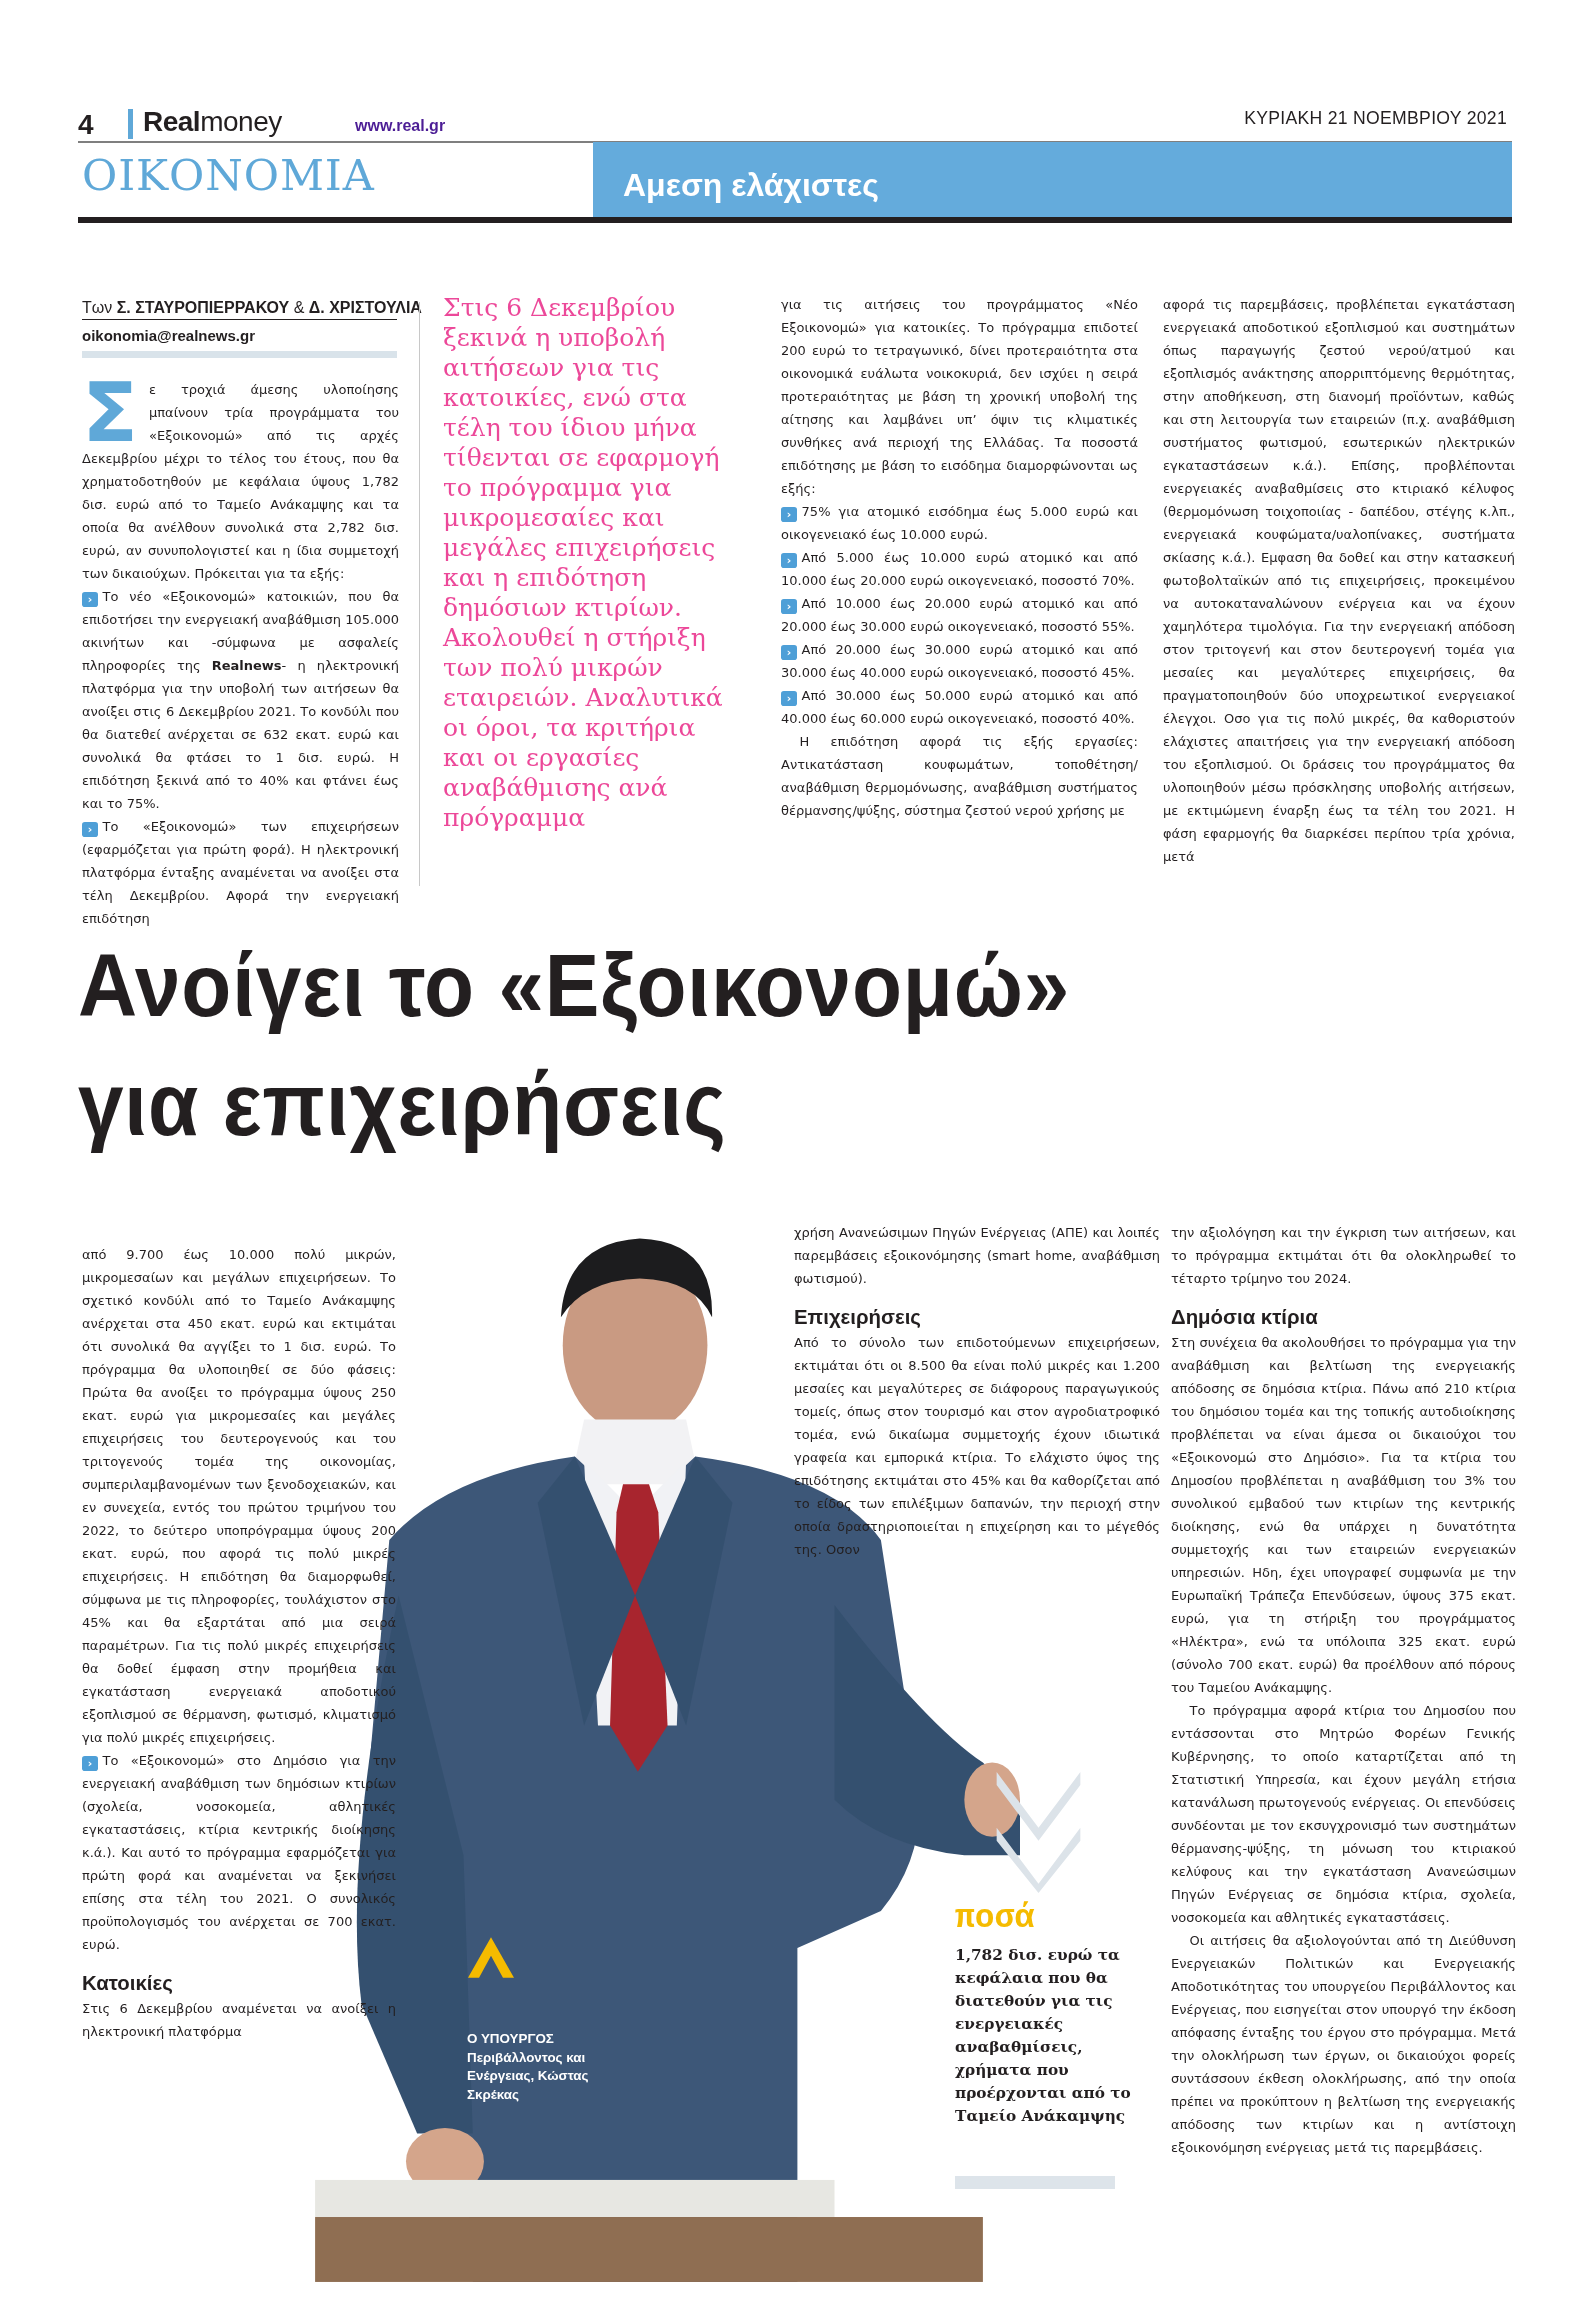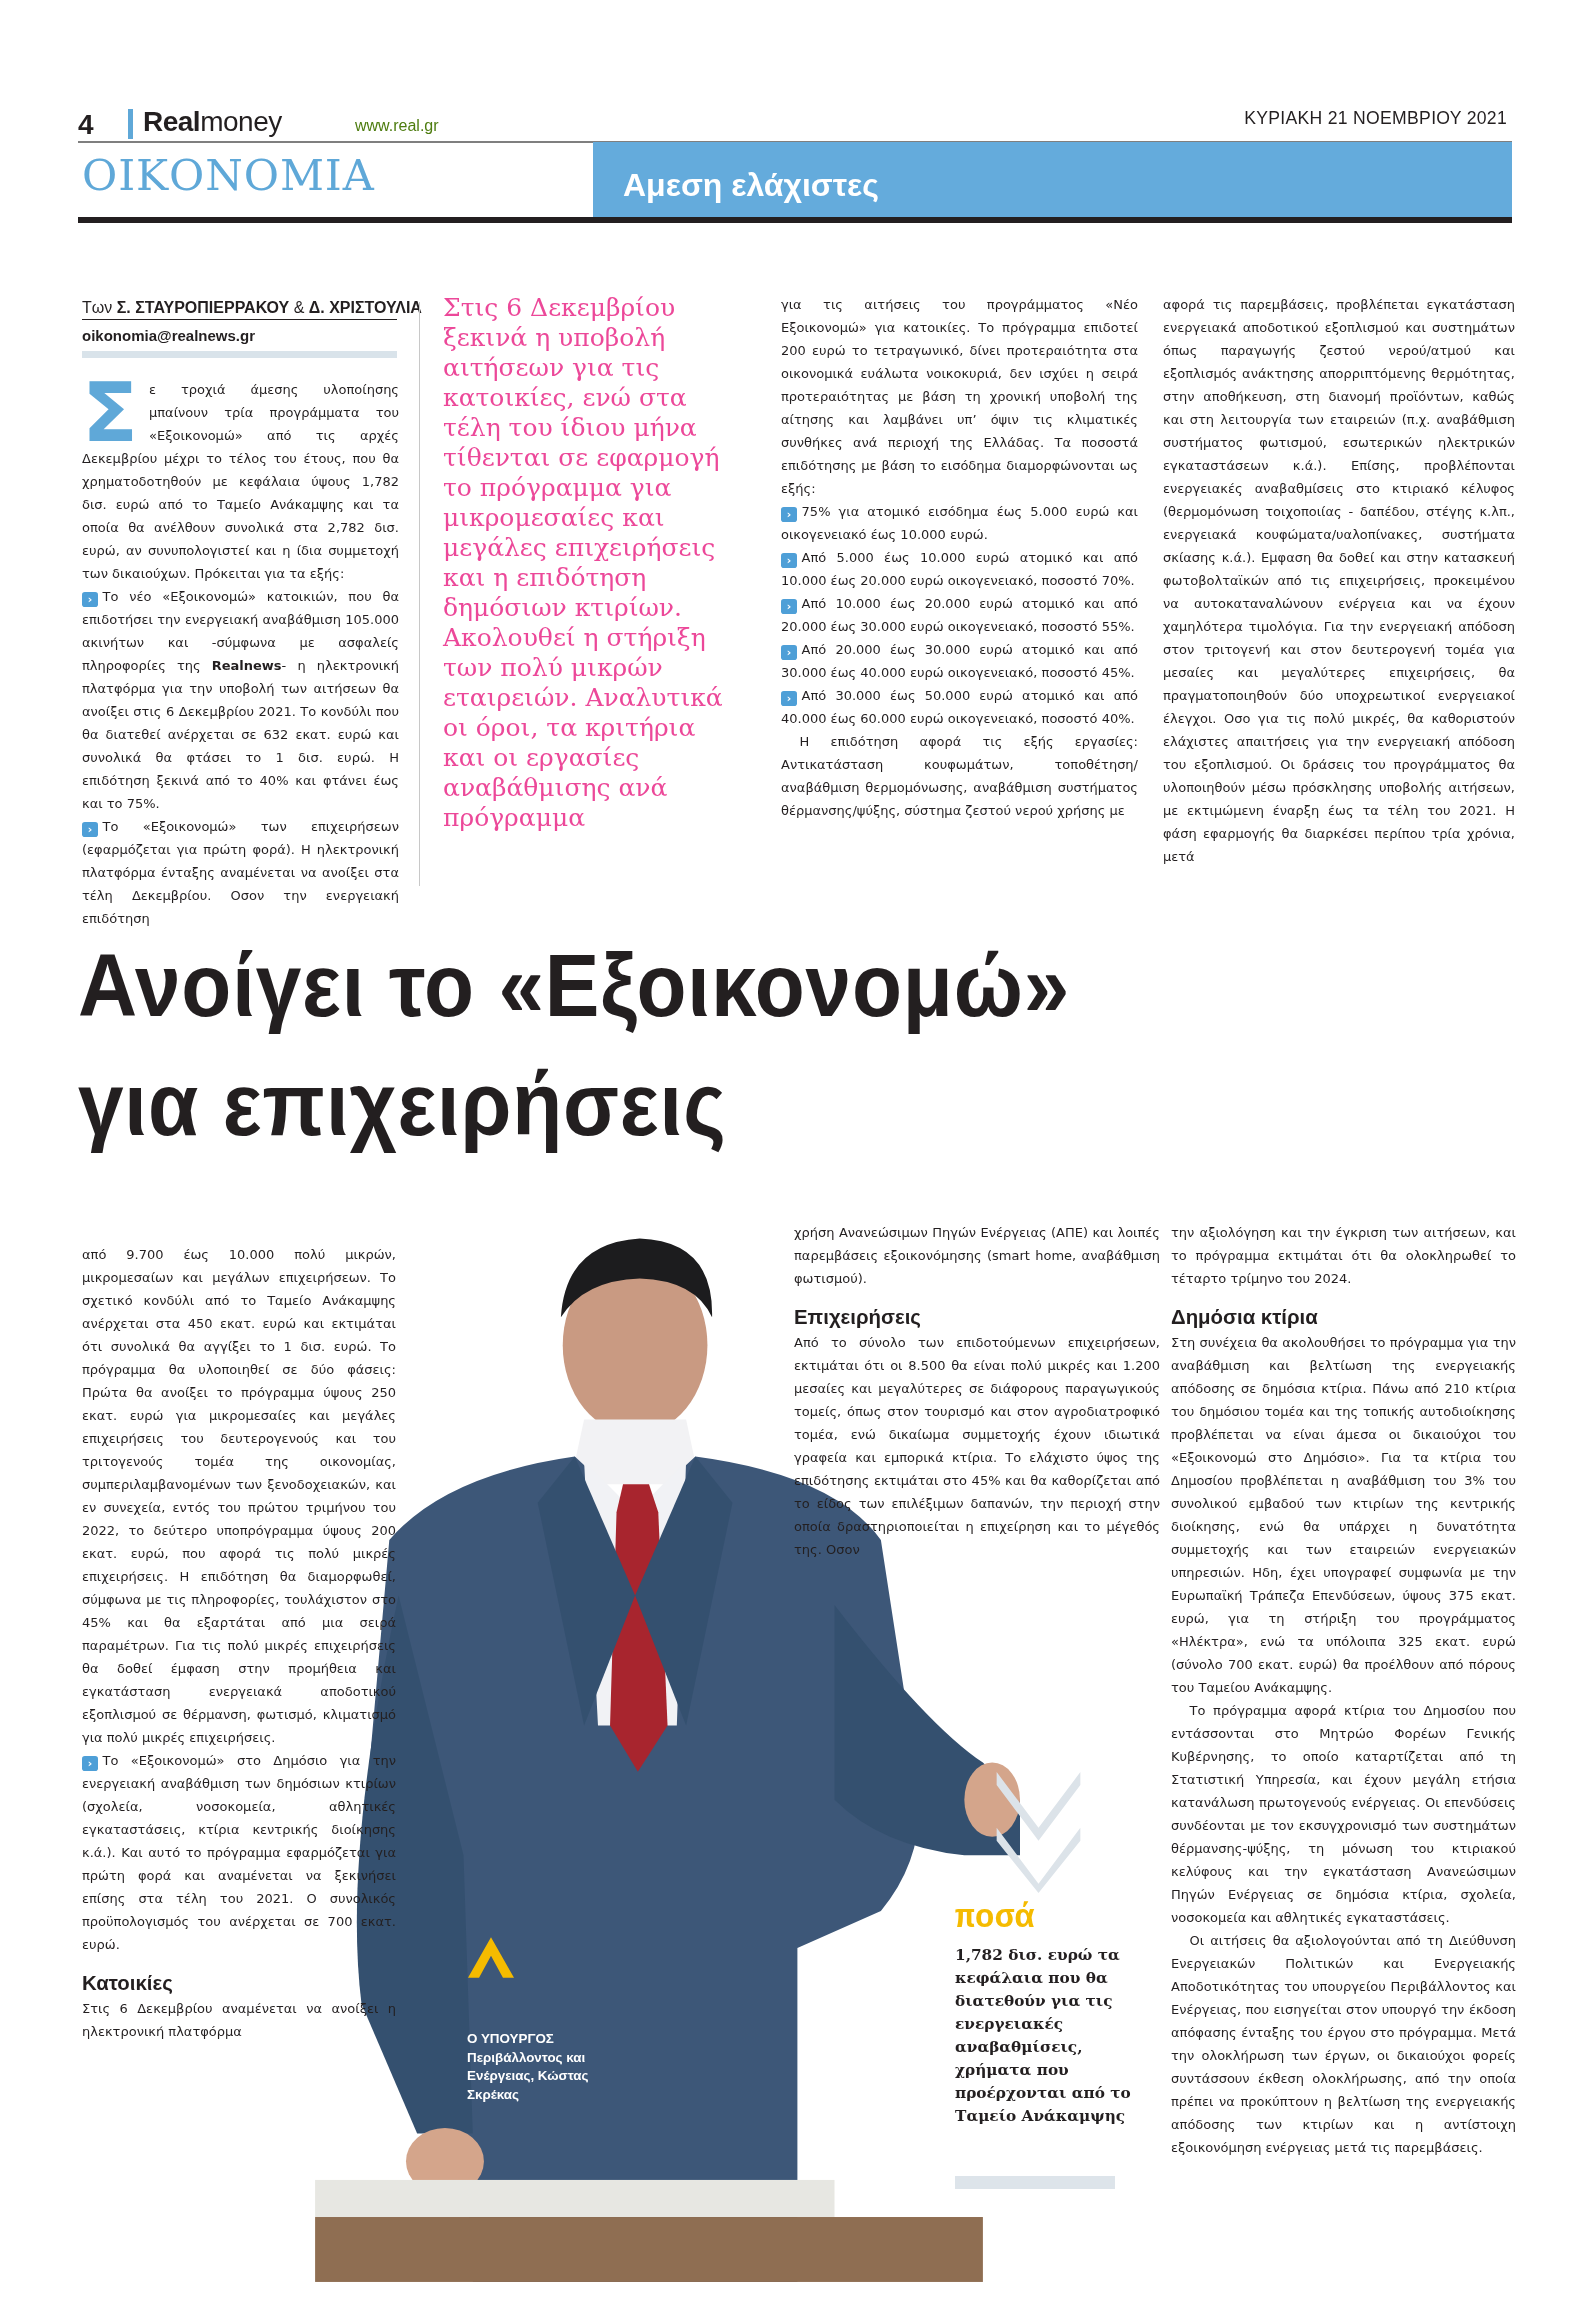--- a/index.html
+++ b/index.html
@@ -6,21 +6,21 @@
   html, body { width: 1589px; height: 2301px; background: #ffffff; overflow: hidden; }
   body { position: relative; font-family: "DejaVu Sans", sans-serif; color: #231f20; }
 
   .abs { position: absolute; }
 
   
   .page-num { left: 78px; top: 109px; font-family: "Liberation Sans", sans-serif; font-weight: bold; font-size: 28px; color: #231f20; }
   .mast-bar { left: 128px; top: 109px; width: 4.6px; height: 30px; background: #5fa8d8; }
   .brand { left: 143px; top: 106px; font-family: "Liberation Sans", sans-serif; font-size: 28px; color: #231f20; letter-spacing: -0.5px; }
   .brand b { font-weight: bold; }
-  .brand-url { left: 355px; top: 117px; font-family: "Liberation Sans", sans-serif; font-weight: normal; font-size: 16px; color: #4d7c0f; }
+  .brand-url { left: 355px; top: 117px; font-family: "Liberation Sans", sans-serif; font-weight: bold; font-size: 16px; color: #4c1d95; }
   .date { right: 82px; top: 108px; font-family: "Liberation Sans", sans-serif; font-size: 17.6px; color: #231f20; letter-spacing: 0.3px; }
   .mast-rule { left: 78px; top: 141px; width: 1434px; height: 1.9px; background: #7f7f7f; }
 
   .section { left: 82px; top: 150px; font-family: "DejaVu Serif", serif; font-size: 43px; color: #5fa8d8; letter-spacing: 0.9px; }
   .banner { left: 593px; top: 142px; width: 919px; height: 76px; background: #64abdc; }
   .banner-text { left: 623px; top: 167px; font-family: "Liberation Sans", sans-serif; font-weight: bold; font-size: 32px; color: #ffffff; }
   .section-rule { left: 78px; top: 217px; width: 1434px; height: 5.6px; background: #231f20; }
 
   
   .byline { left: 82px; top: 299px; font-family: "Liberation Sans", sans-serif; font-size: 16px; }
@@ -85,21 +85,21 @@
   <span>&amp;</span>
   <b>Δ. ΧΡΙΣΤΟΥΛΙΑ</b>
 </div>
 <div class="abs byline-rule"></div>
 <div class="abs email">oikonomia@realnews.gr</div>
 <div class="abs email-rule"></div>
 
 <div class="abs col c1">
   <p><span class="dropcap">Σ</span><span>ε τροχιά άμεσης υλοποίησης μπαίνουν τρία προγράμματα του «Εξοικονομώ» από τις αρχές Δεκεμβρίου μέχρι το τέλος του έτους, που θα χρηματοδοτηθούν με κεφάλαια ύψους 1,782 δισ. ευρώ από το Ταμείο Ανάκαμψης και τα οποία θα ανέλθουν συνολικά στα 2,782 δισ. ευρώ, αν συνυπολογιστεί και η ίδια συμμετοχή των δικαιούχων. Πρόκειται για τα εξής:</span></p>
   <p><span class="bullet">›</span><span>Το νέο «Εξοικονομώ» κατοικιών, που θα επιδοτήσει την ενεργειακή αναβάθμιση 105.000 ακινήτων και -σύμφωνα με ασφαλείς πληροφορίες της </span><b>Realnews</b><span>- η ηλεκτρονική πλατφόρμα για την υποβολή των αιτήσεων θα ανοίξει στις 6 Δεκεμβρίου 2021. Το κονδύλι που θα διατεθεί ανέρχεται σε 632 εκατ. ευρώ και συνολικά θα φτάσει το 1 δισ. ευρώ. Η επιδότηση ξεκινά από το 40% και φτάνει έως και το 75%.</span></p>
-  <p><span class="bullet">›</span><span>Το «Εξοικονομώ» των επιχειρήσεων (εφαρμόζεται για πρώτη φορά). Η ηλεκτρονική πλατφόρμα ένταξης αναμένεται να ανοίξει στα τέλη Δεκεμβρίου. Οσον την ενεργειακή επιδότηση</span></p>
+  <p><span class="bullet">›</span><span>Το «Εξοικονομώ» των επιχειρήσεων (εφαρμόζεται για πρώτη φορά). Η ηλεκτρονική πλατφόρμα ένταξης αναμένεται να ανοίξει στα τέλη Δεκεμβρίου. Αφορά την ενεργειακή επιδότηση</span></p>
 </div>
 
 <div class="abs pull-rule"></div>
 <div class="abs pull">Στις 6 Δεκεμβρίου ξεκινά η υποβολή αιτήσεων για τις κατοικίες, ενώ στα τέλη του ίδιου μήνα τίθενται σε εφαρμογή το πρόγραμμα για μικρομεσαίες και μεγάλες επιχειρήσεις και η επιδότηση δημόσιων κτιρίων. Ακολουθεί η στήριξη των πολύ μικρών εταιρειών. Αναλυτικά οι όροι, τα κριτήρια και οι εργασίες αναβάθμισης ανά πρόγραμμα</div>
 
 <div class="abs col c3">
   <p>για τις αιτήσεις του προγράμματος «Νέο Εξοικονομώ» για κατοικίες. Το πρόγραμμα επιδοτεί 200 ευρώ το τετραγωνικό, δίνει προτεραιότητα στα οικονομικά ευάλωτα νοικοκυριά, δεν ισχύει η σειρά προτεραιότητας με βάση τη χρονική υποβολή της αίτησης και λαμβάνει υπ’ όψιν τις κλιματικές συνθήκες ανά περιοχή της Ελλάδας. Τα ποσοστά επιδότησης με βάση το εισόδημα διαμορφώνονται ως εξής:</p>
   <p><span class="bullet">›</span><span>75% για ατομικό εισόδημα έως 5.000 ευρώ και οικογενειακό έως 10.000 ευρώ.</span></p>
   <p><span class="bullet">›</span><span>Από 5.000 έως 10.000 ευρώ ατομικό και από 10.000 έως 20.000 ευρώ οικογενειακό, ποσοστό 70%.</span></p>
   <p><span class="bullet">›</span><span>Από 10.000 έως 20.000 ευρώ ατομικό και από 20.000 έως 30.000 ευρώ οικογενειακό, ποσοστό 55%.</span></p>

